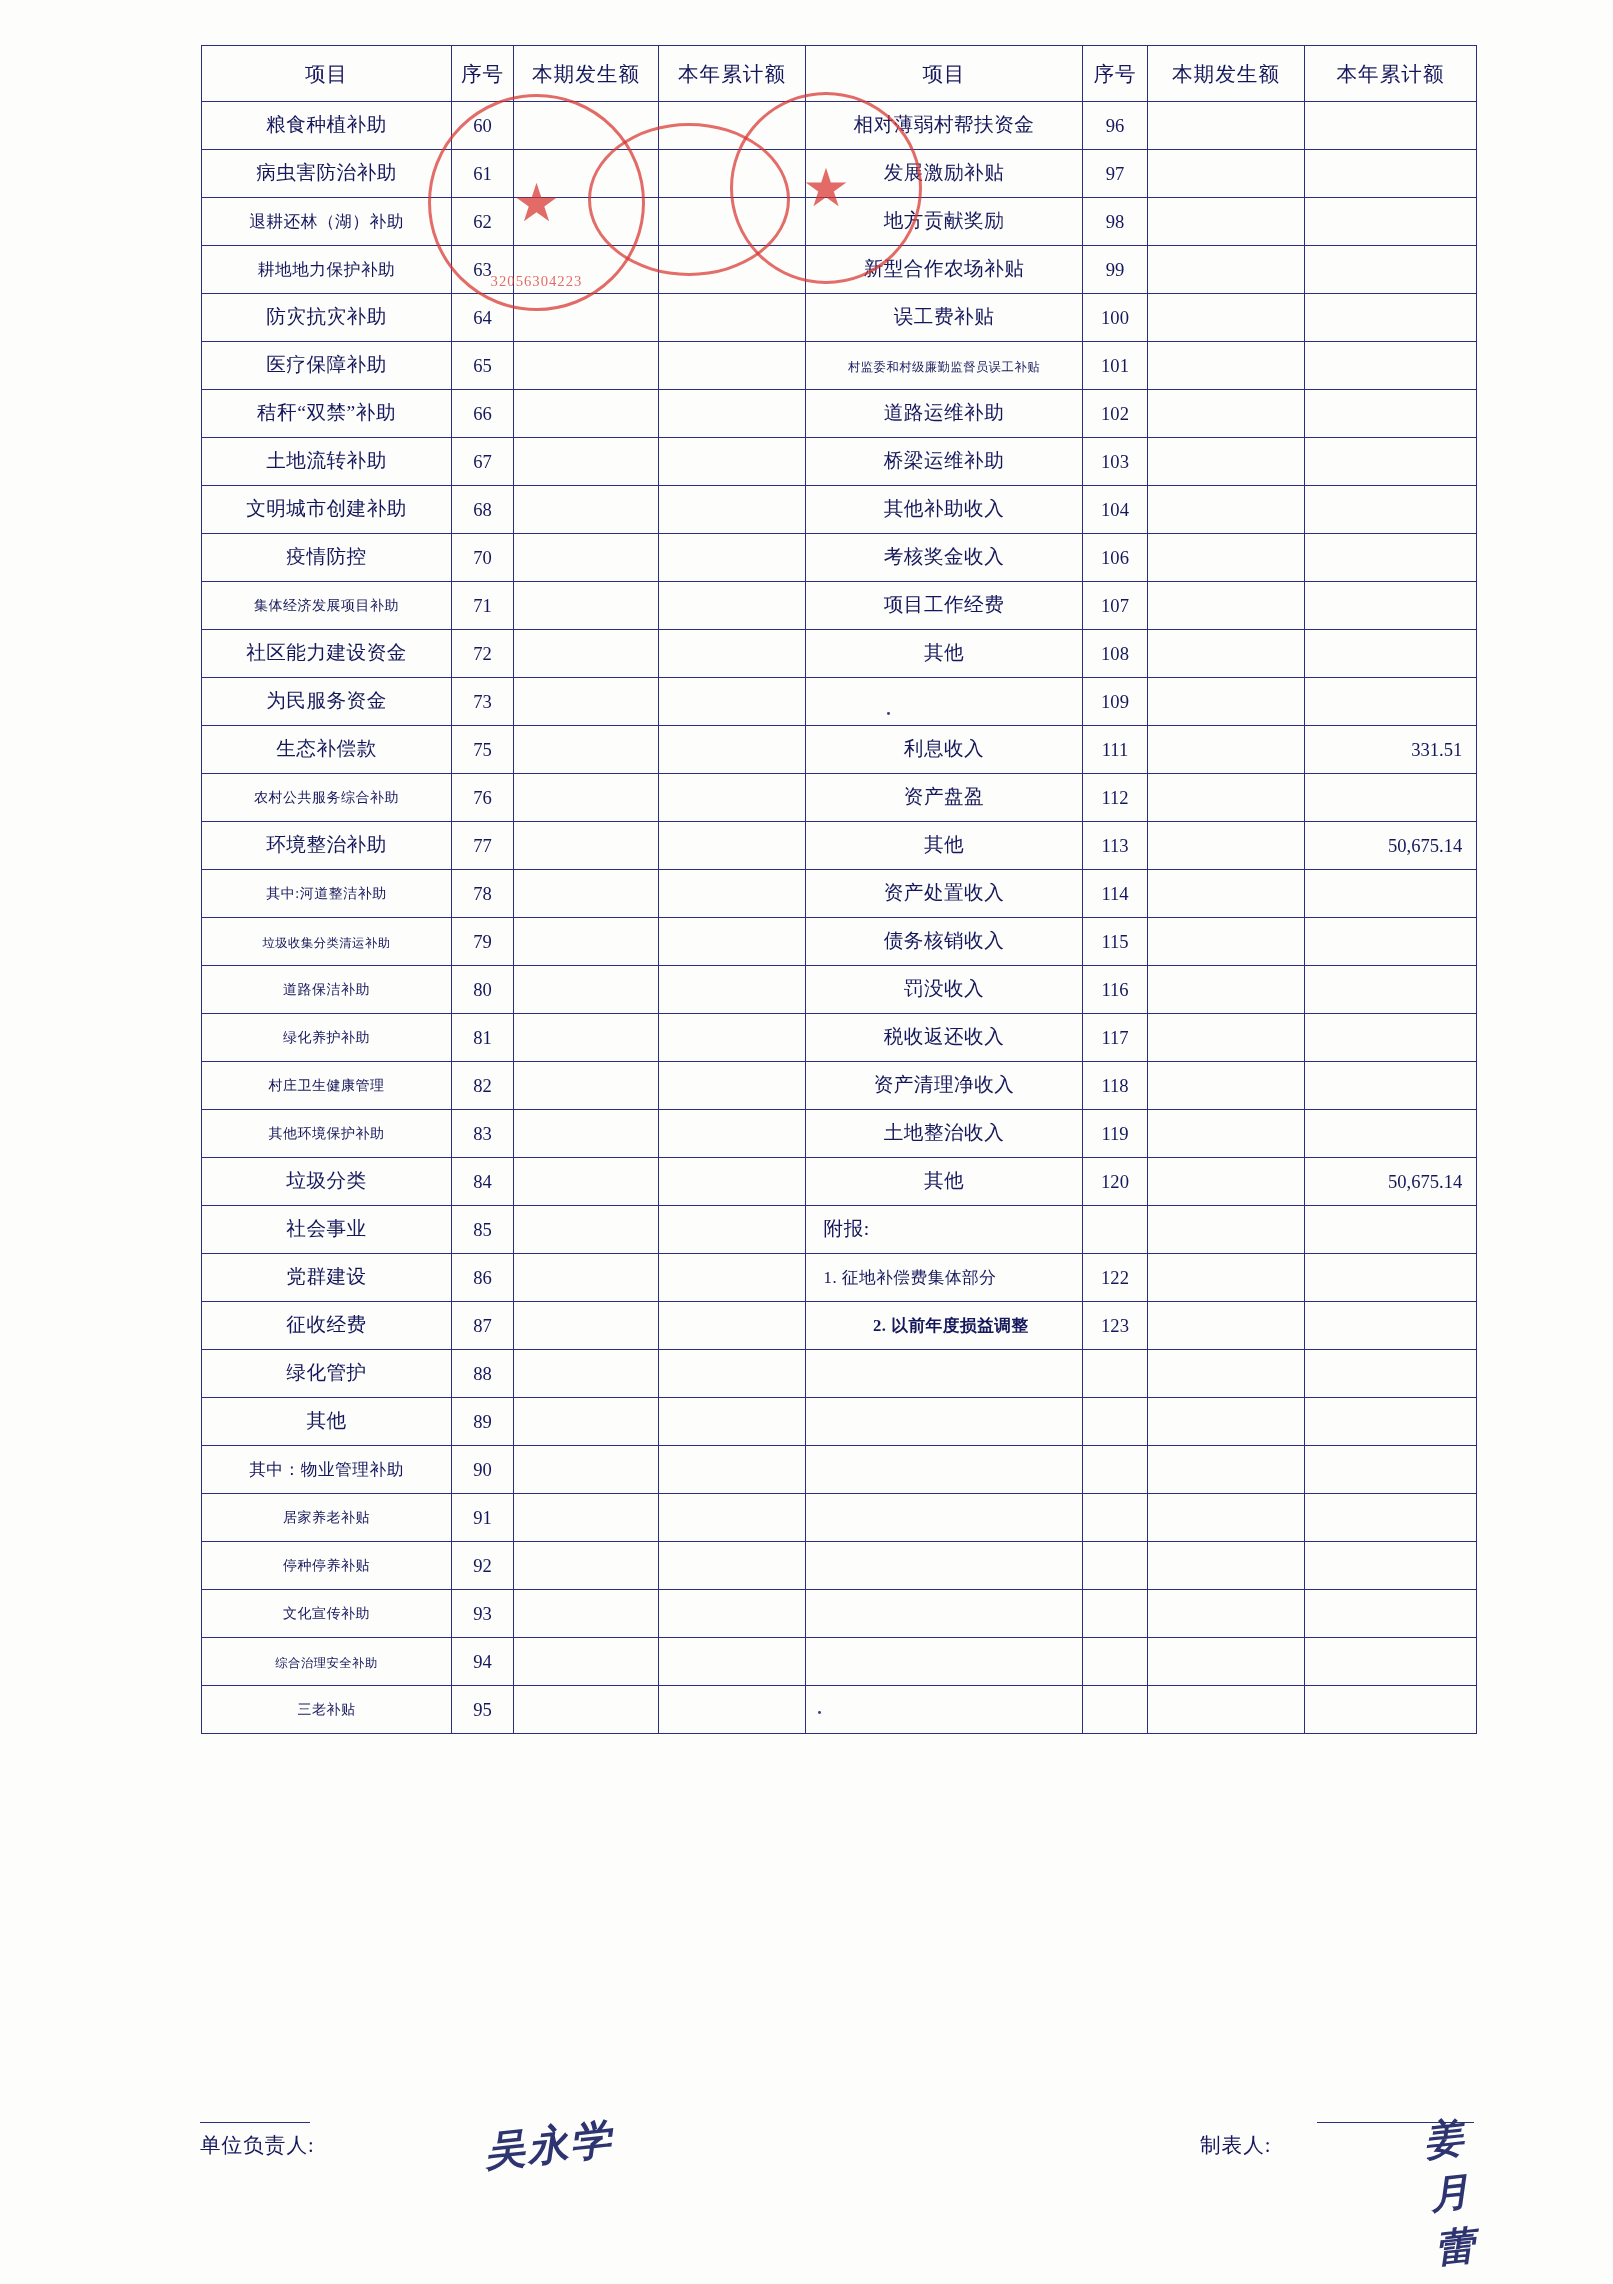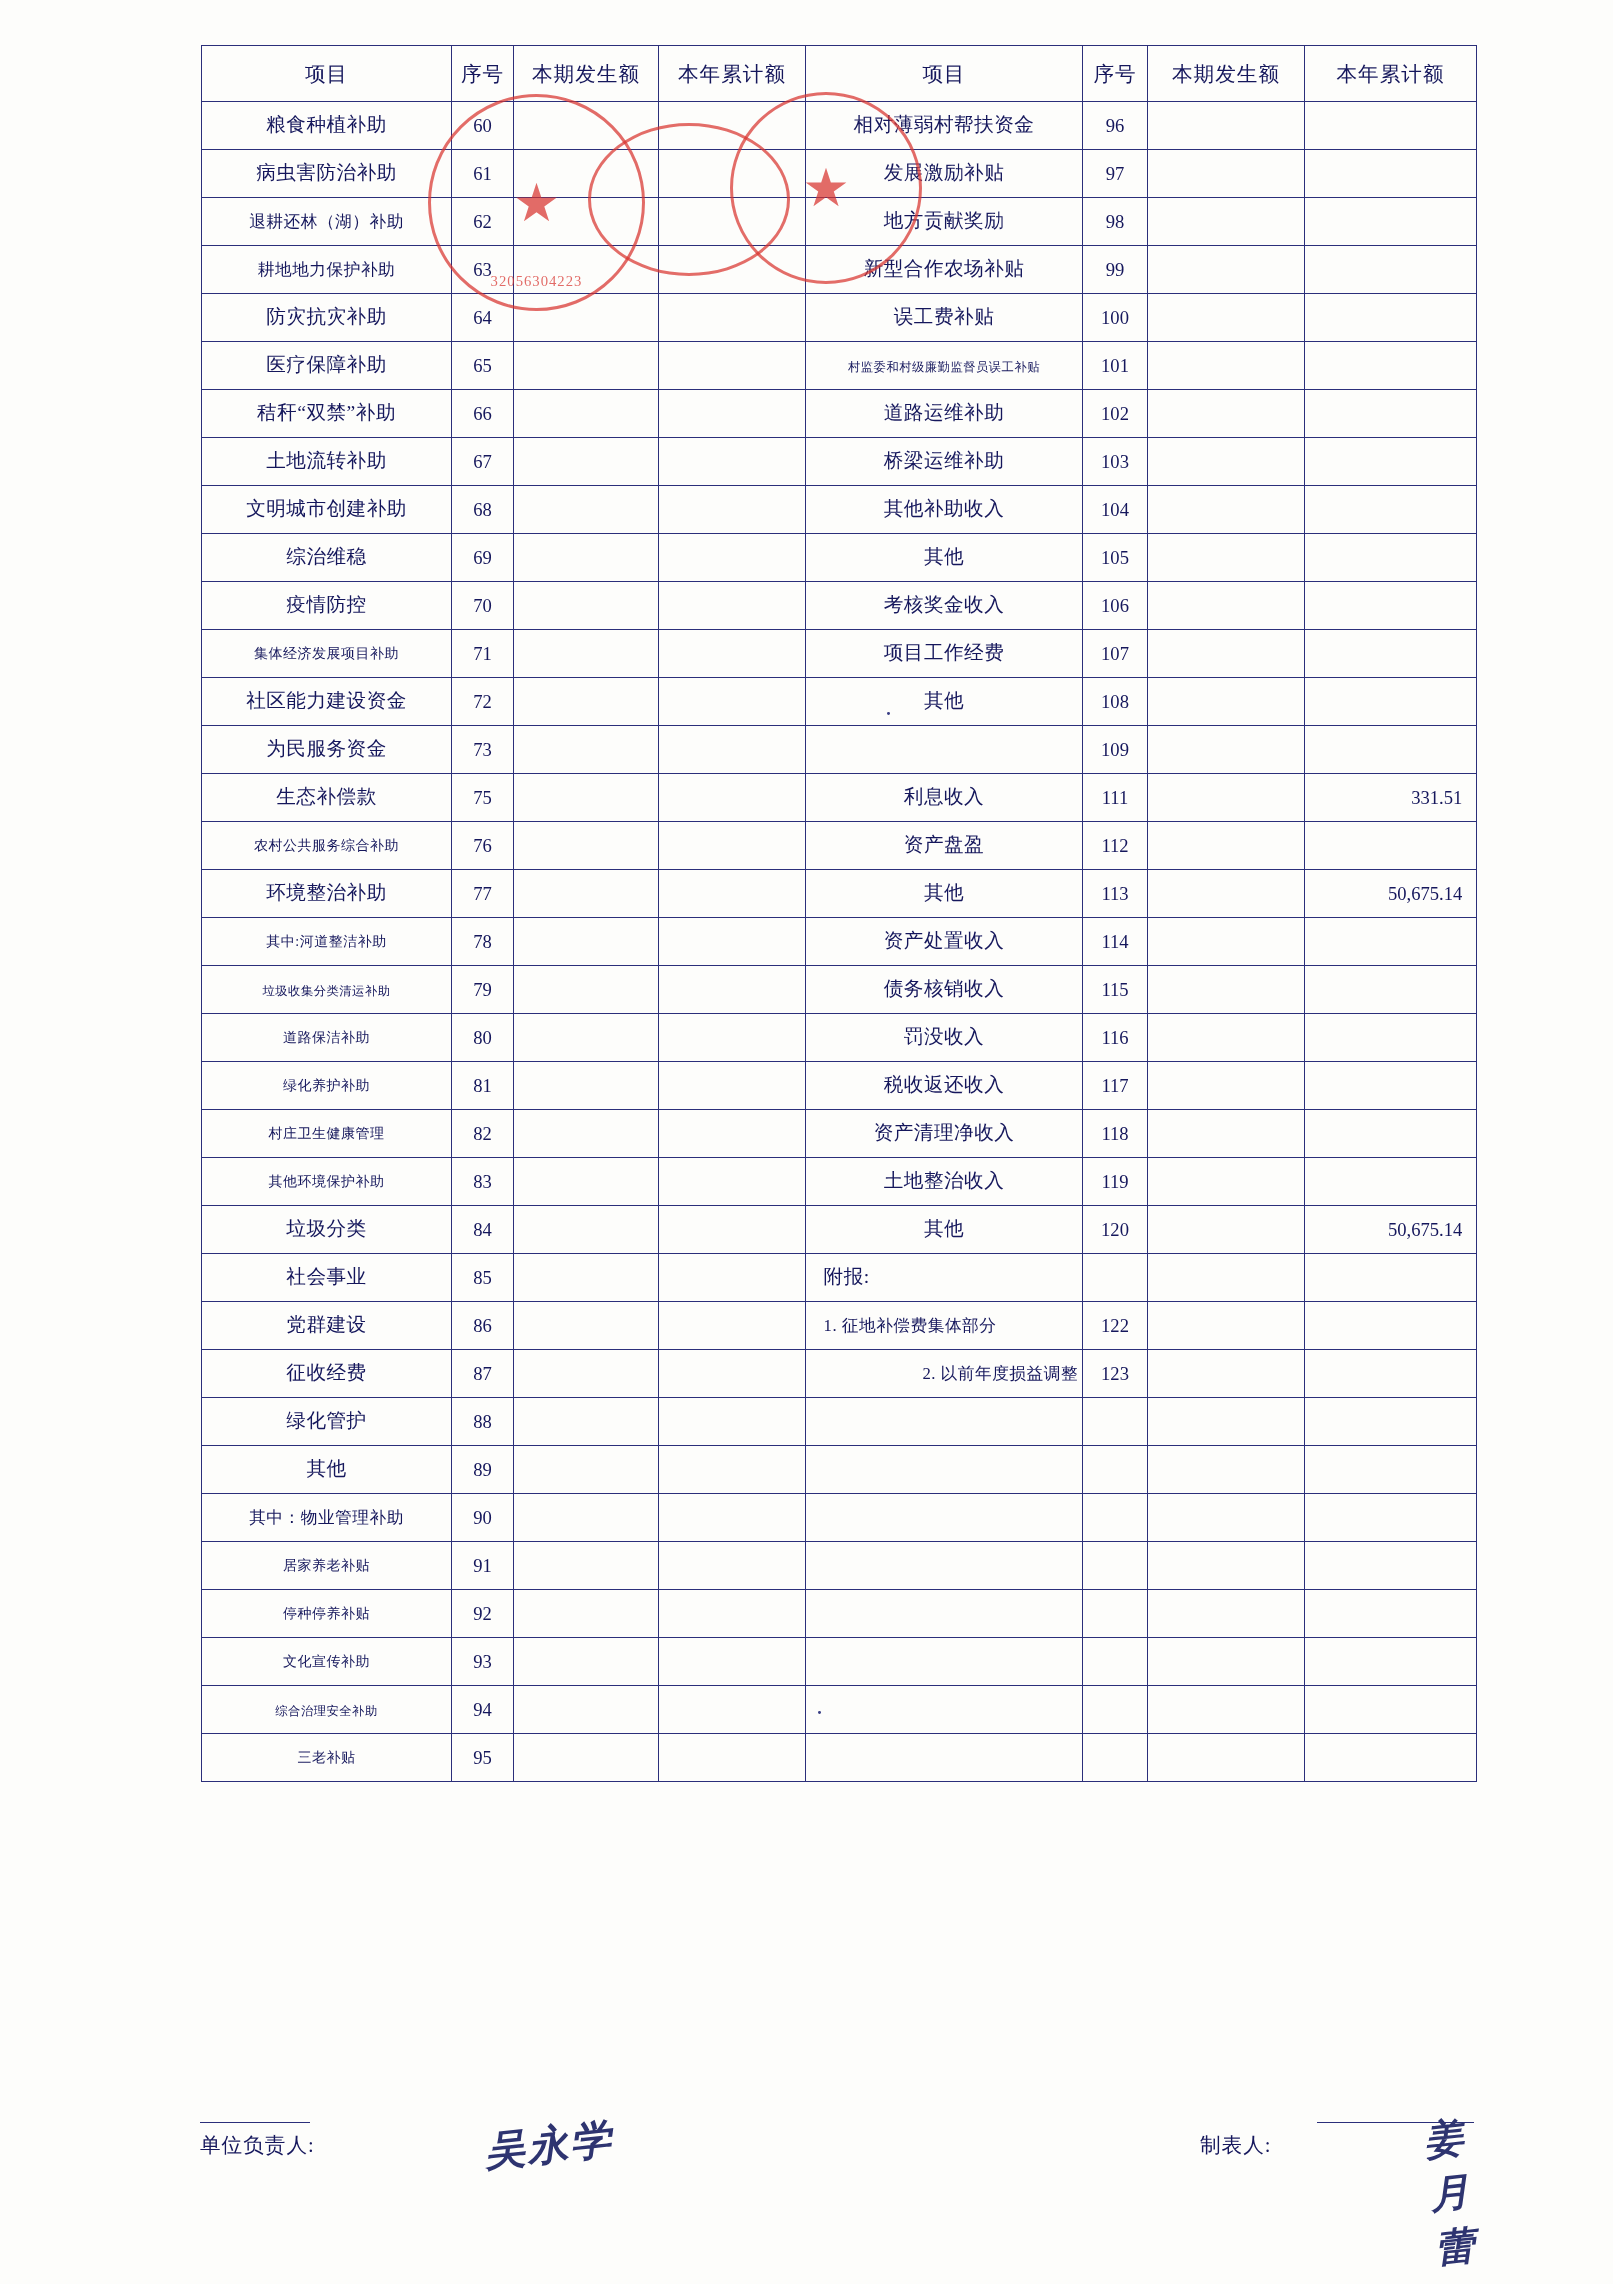--- a/index.html
+++ b/index.html
@@ -275,30 +275,20 @@
             <td><span class="lbl">文明城市创建补助</span></td>
             <td><span class="num">68</span></td>
             <td style="text-align:right;"><span class="amt"></span></td>
             <td style="text-align:right;"><span class="amt"></span></td>
             <td><span class="lbl">其他补助收入</span></td>
             <td><span class="num">104</span></td>
             <td style="text-align:right;"><span class="amt"></span></td>
             <td style="text-align:right;"><span class="amt"></span></td>
           </tr>
           <tr class="row">
-            <td><span class="lbl">综治维稳</span></td>
-            <td><span class="num">69</span></td>
-            <td style="text-align:right;"><span class="amt"></span></td>
-            <td style="text-align:right;"><span class="amt"></span></td>
-            <td><span class="lbl">其他</span></td>
-            <td><span class="num">105</span></td>
-            <td style="text-align:right;"><span class="amt"></span></td>
-            <td style="text-align:right;"><span class="amt"></span></td>
-          </tr>
-          <tr class="row">
             <td><span class="lbl">疫情防控</span></td>
             <td><span class="num">70</span></td>
             <td style="text-align:right;"><span class="amt"></span></td>
             <td style="text-align:right;"><span class="amt"></span></td>
             <td><span class="lbl">考核奖金收入</span></td>
             <td><span class="num">106</span></td>
             <td style="text-align:right;"><span class="amt"></span></td>
             <td style="text-align:right;"><span class="amt"></span></td>
           </tr>
           <tr class="row">
@@ -449,21 +439,21 @@
             <td style="text-align:left;padding-left:13.7px;"><span class="lbl s1">1. 征地补偿费集体部分</span></td>
             <td><span class="num">122</span></td>
             <td style="text-align:right;"><span class="amt"></span></td>
             <td style="text-align:right;"><span class="amt"></span></td>
           </tr>
           <tr class="row">
             <td><span class="lbl">征收经费</span></td>
             <td><span class="num">87</span></td>
             <td style="text-align:right;"><span class="amt"></span></td>
             <td style="text-align:right;"><span class="amt"></span></td>
-            <td style="text-align:right;padding-left:13.7px;"><span class="lbl s1">2. 以前年度损益调整</span></td>
+            <td style="text-align:center;padding-left:13.7px;font-weight:bold;"><span class="lbl s1">2. 以前年度损益调整</span></td>
             <td><span class="num">123</span></td>
             <td style="text-align:right;"><span class="amt"></span></td>
             <td style="text-align:right;"><span class="amt"></span></td>
           </tr>
           <tr class="row">
             <td><span class="lbl">绿化管护</span></td>
             <td><span class="num">88</span></td>
             <td style="text-align:right;"><span class="amt"></span></td>
             <td style="text-align:right;"><span class="amt"></span></td>
             <td><span class="lbl"></span></td>

